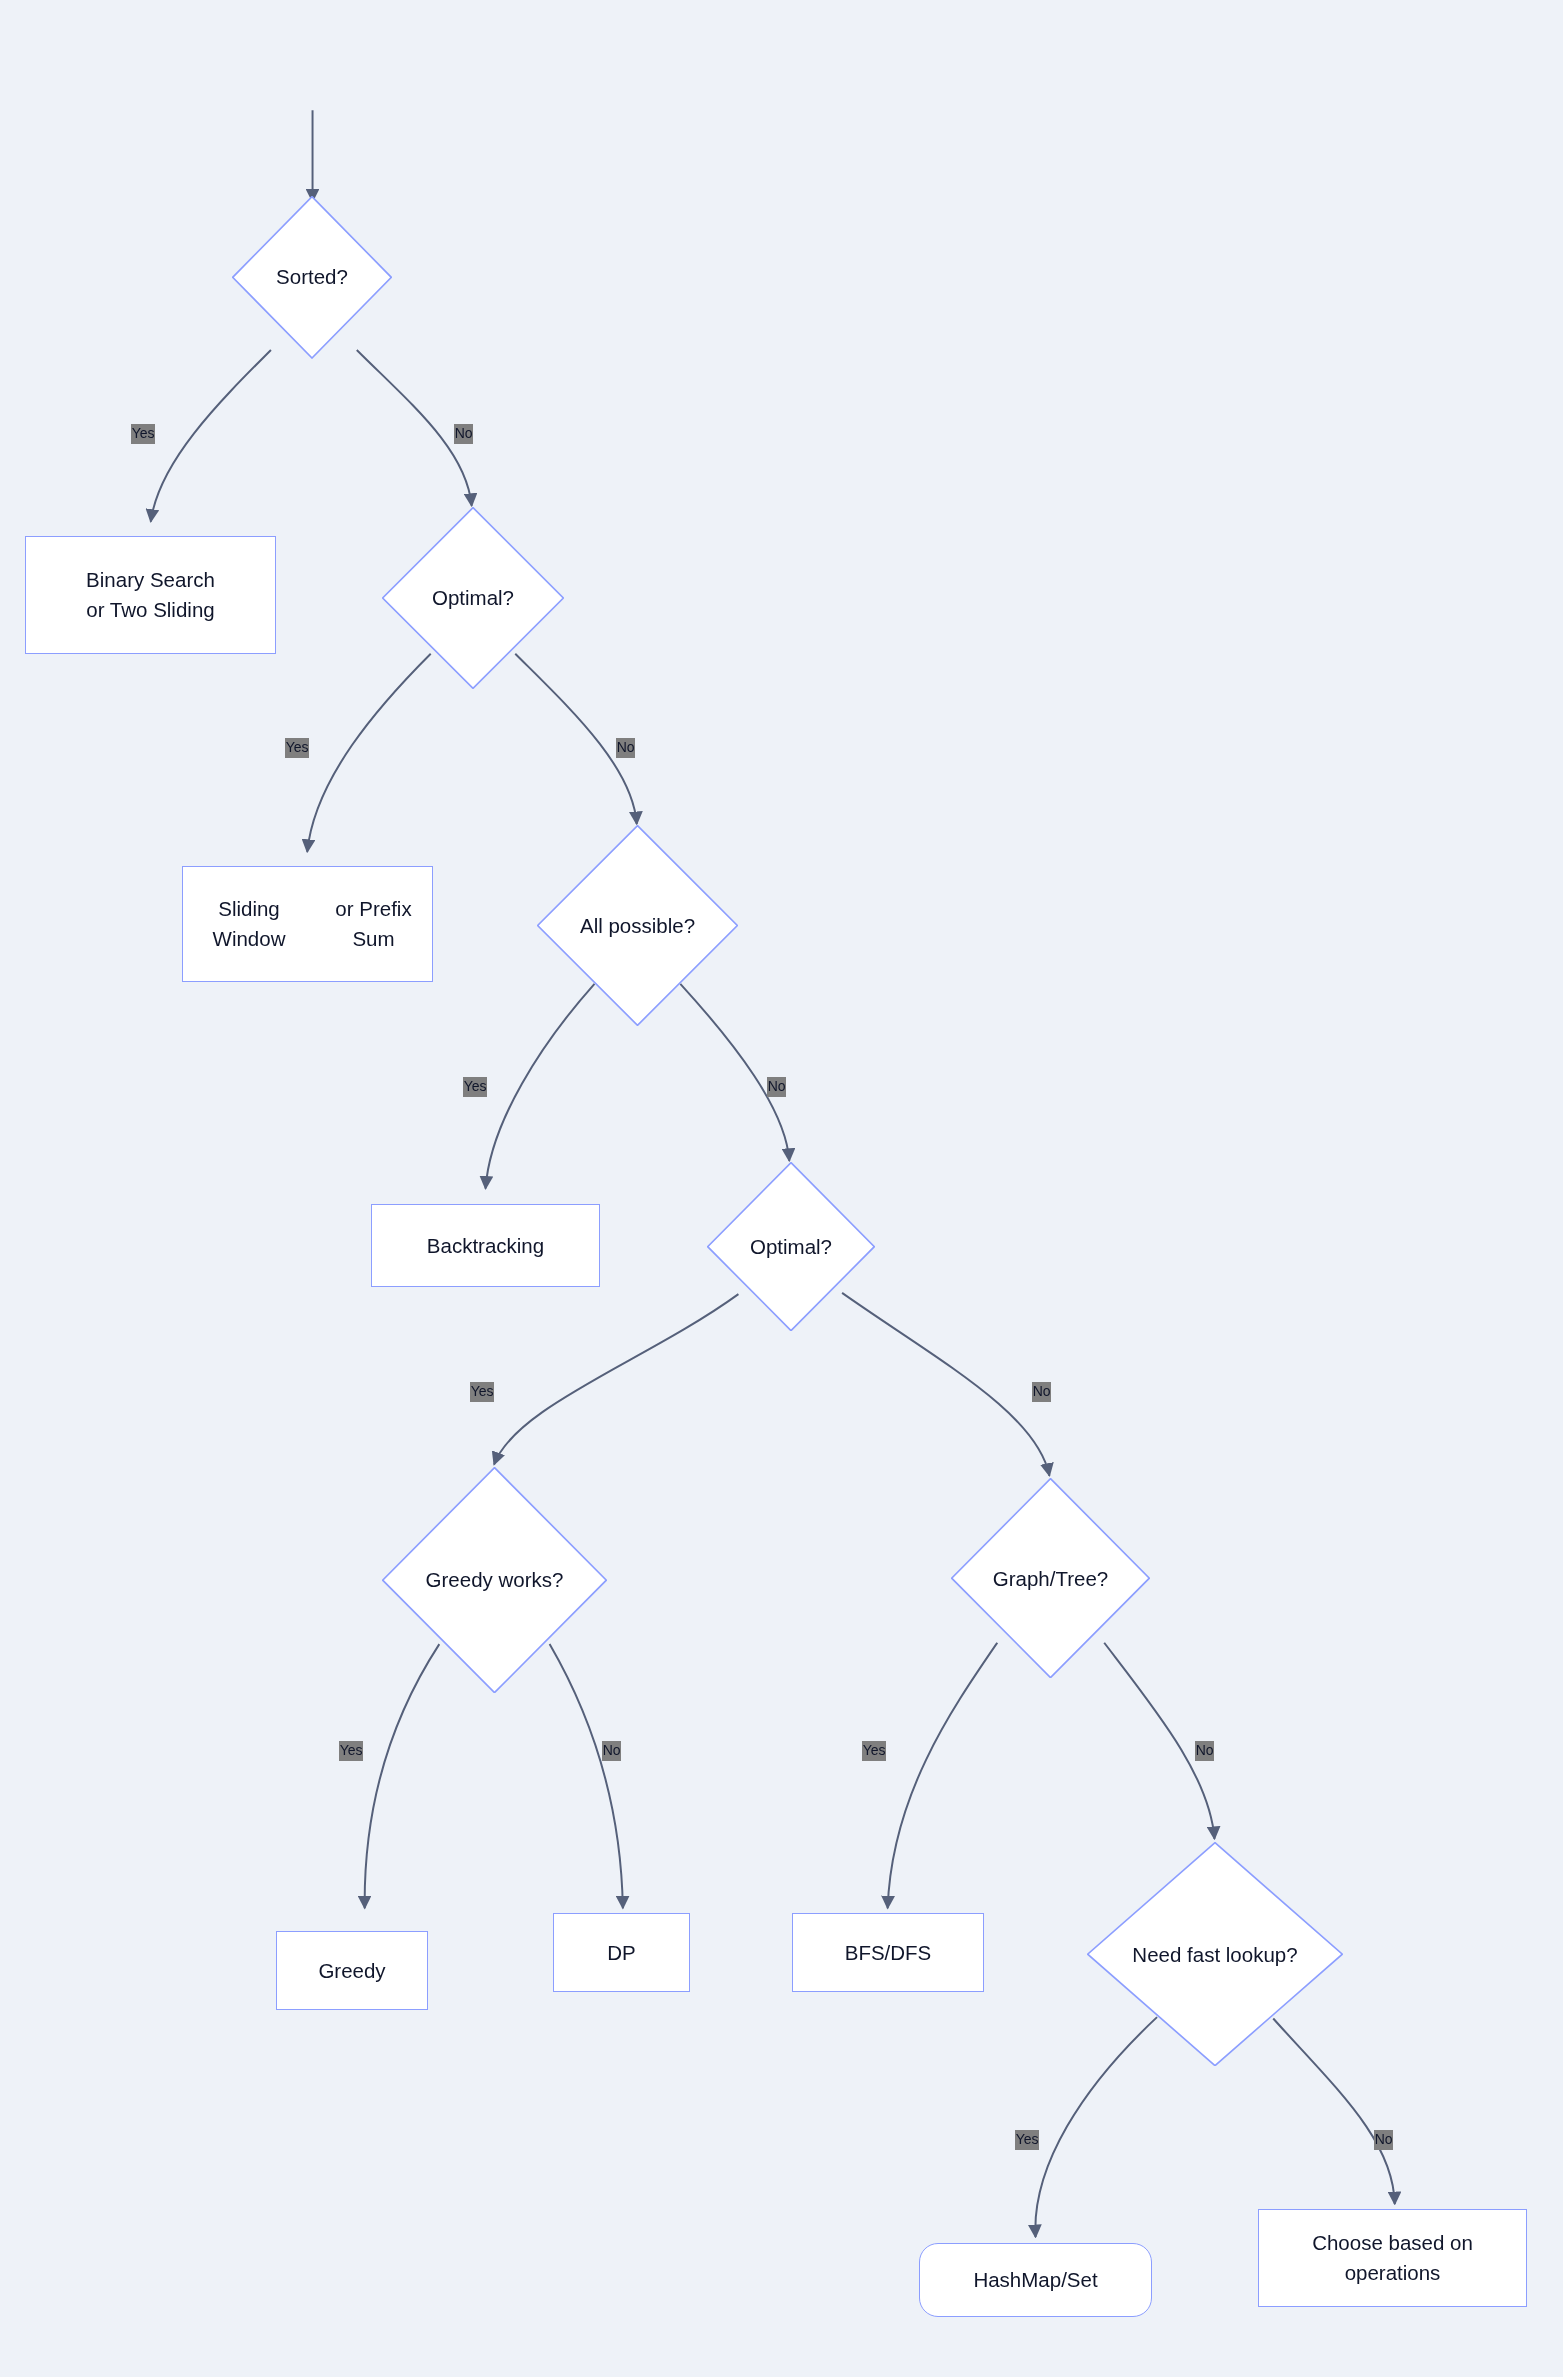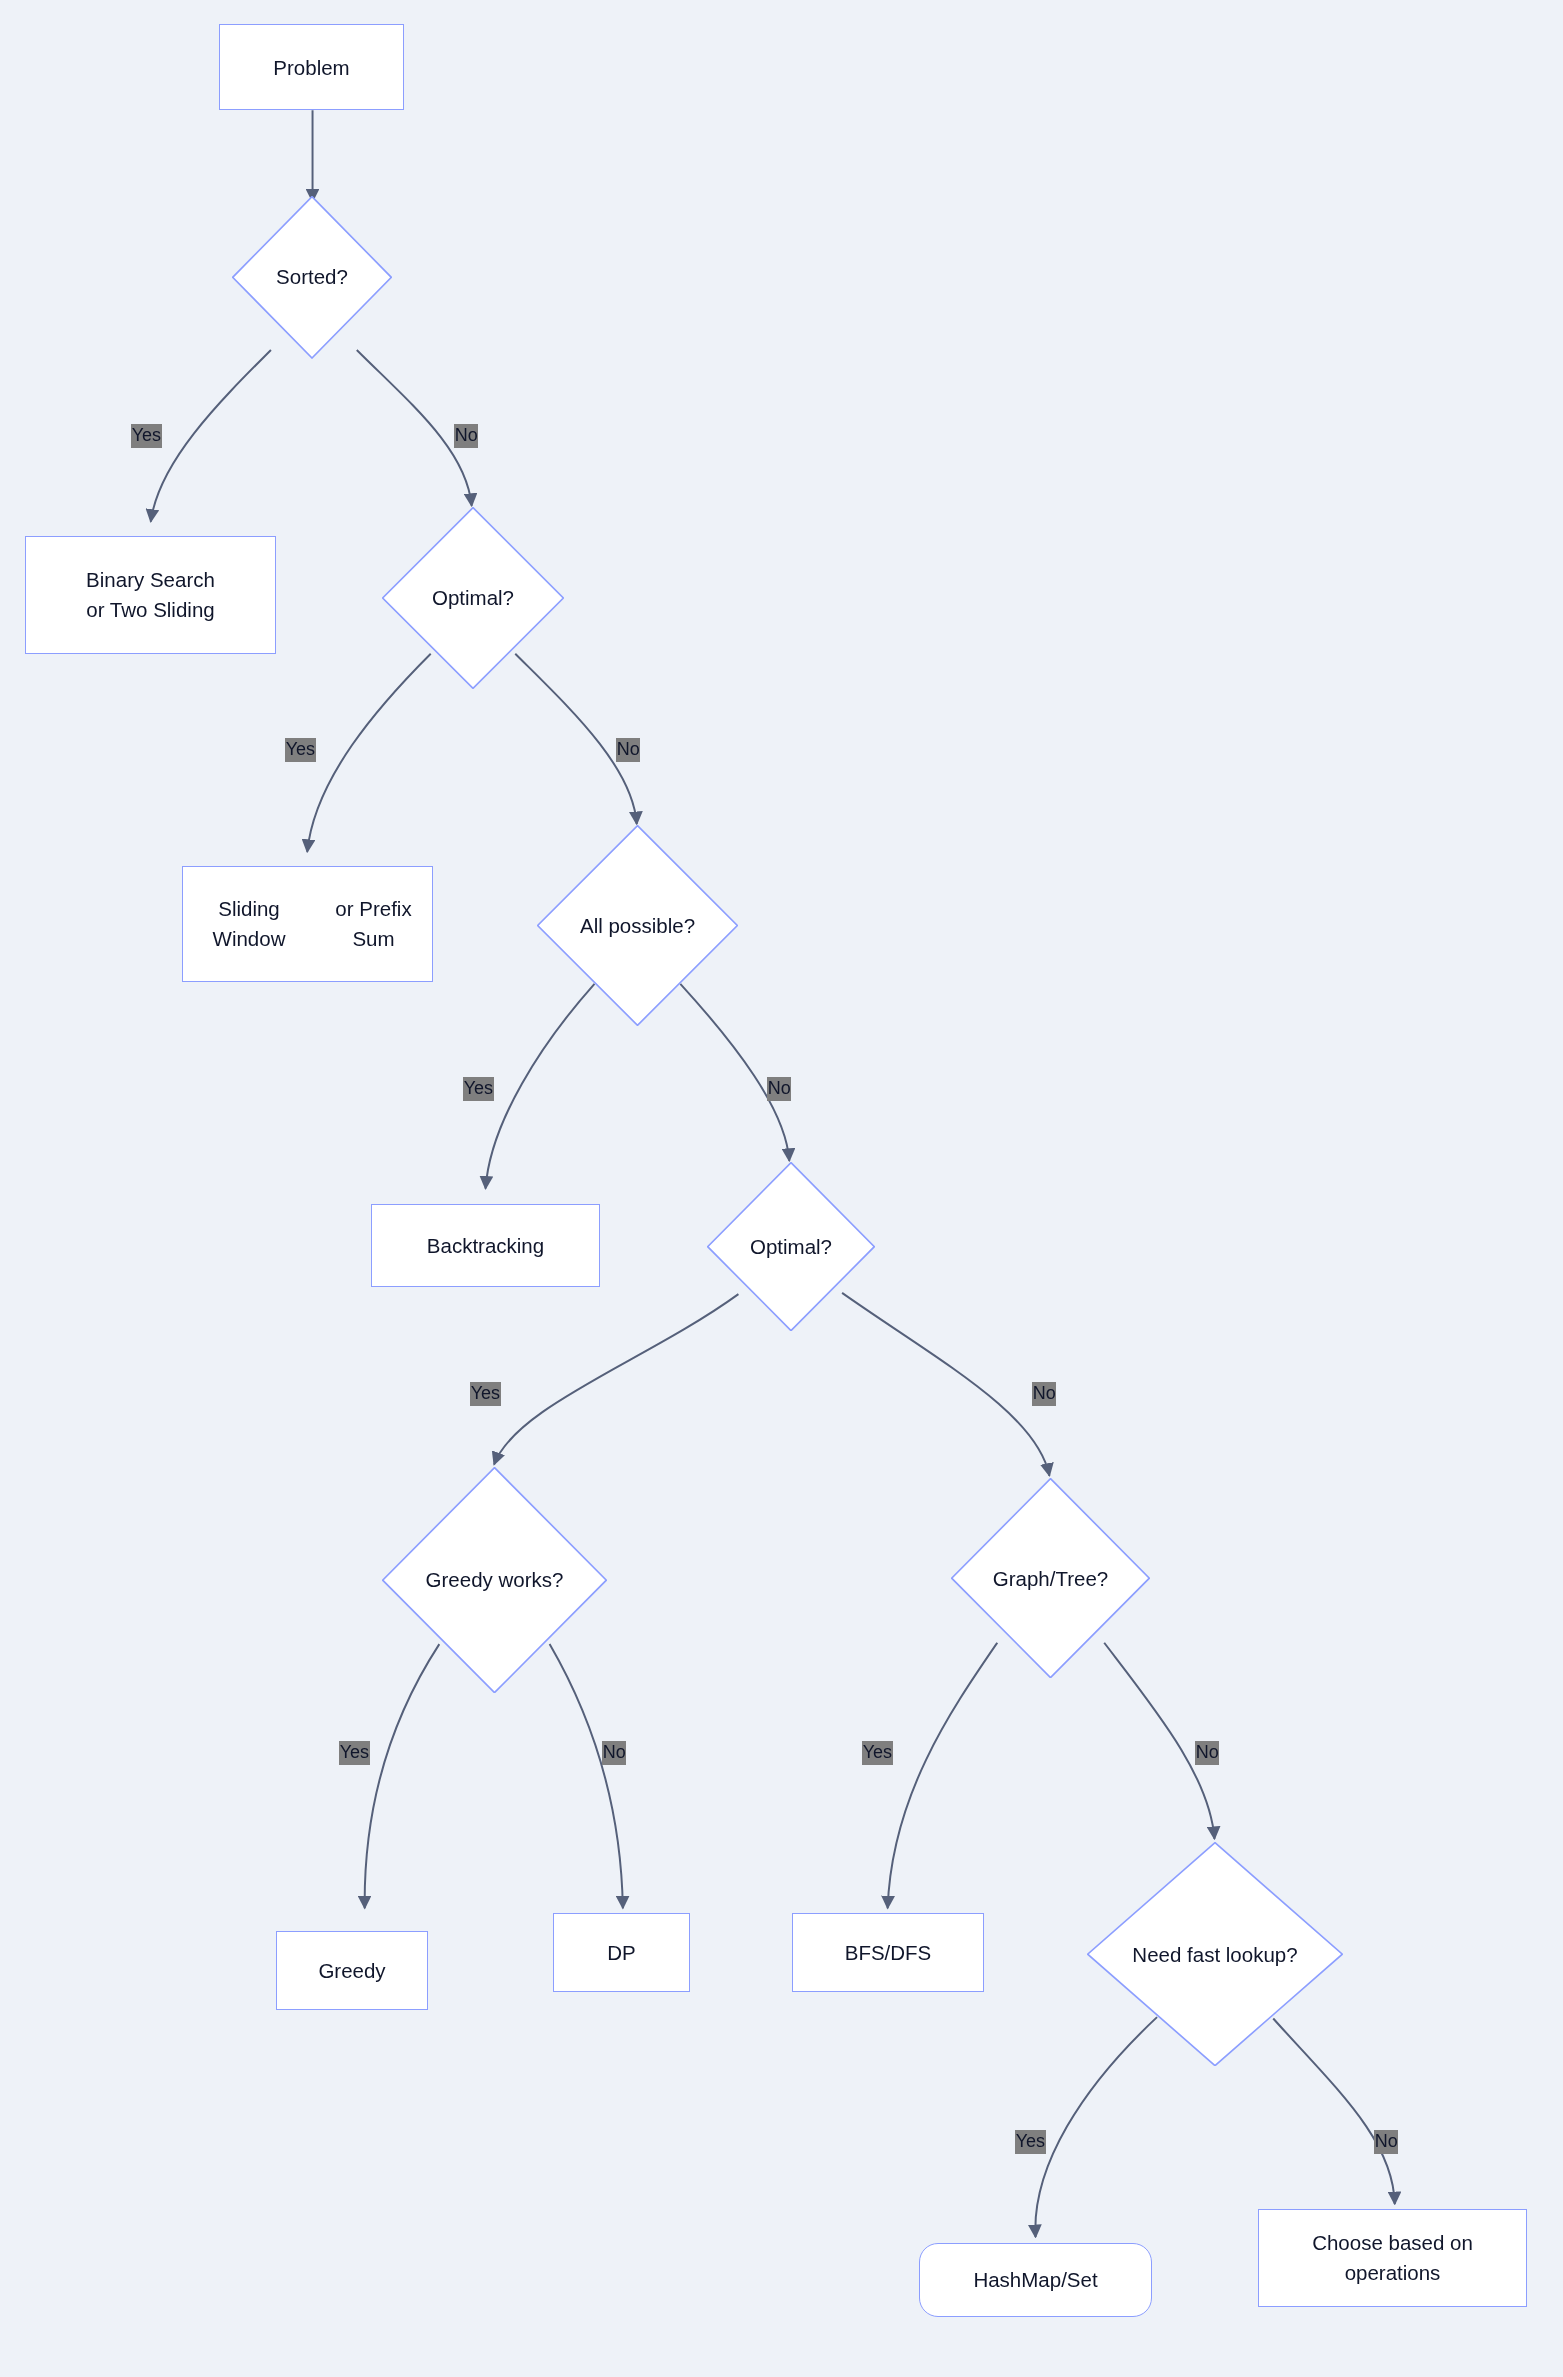--- a/index.html
+++ b/index.html
@@ -49,21 +49,21 @@
   .diamond-label {
     position: relative;
     z-index: 2;
     white-space: nowrap;
     padding: 0 4px;
   }
   .edge-label {
     position: absolute;
     background: #7f7f7f;
     color: #10162b;
-    font-size: 18px;
+    font-size: 14px;
     line-height: 1.05;
     padding: 2px 0.7px 3.3px 0.7px;
     z-index: 5;
     font-family: "Liberation Sans", sans-serif;
     white-space: nowrap;
   }
 </style>
 </head>
 <body>
 
@@ -102,23 +102,20 @@
       <path d="M 1510 2488 C 1440 2590 1350 2720 1344 2890" marker-end="url(#arrow)"></path>
 
       <path d="M 1672 2488 C 1750 2590 1832 2690 1839 2785" marker-end="url(#arrow)"></path>
 
       <path d="M 1752 3055 C 1640 3160 1562 3280 1568 3388" marker-end="url(#arrow)"></path>
 
       <path d="M 1928 3057 C 2020 3160 2110 3240 2112 3338" marker-end="url(#arrow)"></path>
     </g>
   </svg>
 
-  <div class="node rect" style="left:219px; top:24.4px; width:185px; height:86px;">
-    <span>Problem</span>
-  </div>
 
   <div class="node diamond" style="left:232px; top:196px; width:160px; height:162px;">
     <svg class="diamond-shape" viewBox="0 0 242 246" preserveAspectRatio="none">
       <polygon points="121,1 241,123 121,245 1,123" fill="#ffffff" stroke="#8c9eff" stroke-width="2.5"></polygon>
     </svg>
     <span class="diamond-label">Sorted?</span>
   </div>
 
   <div class="node rect" style="left:25px; top:536px; width:251px; height:118px; flex-direction:column;">
     <span>Binary Search</span>

